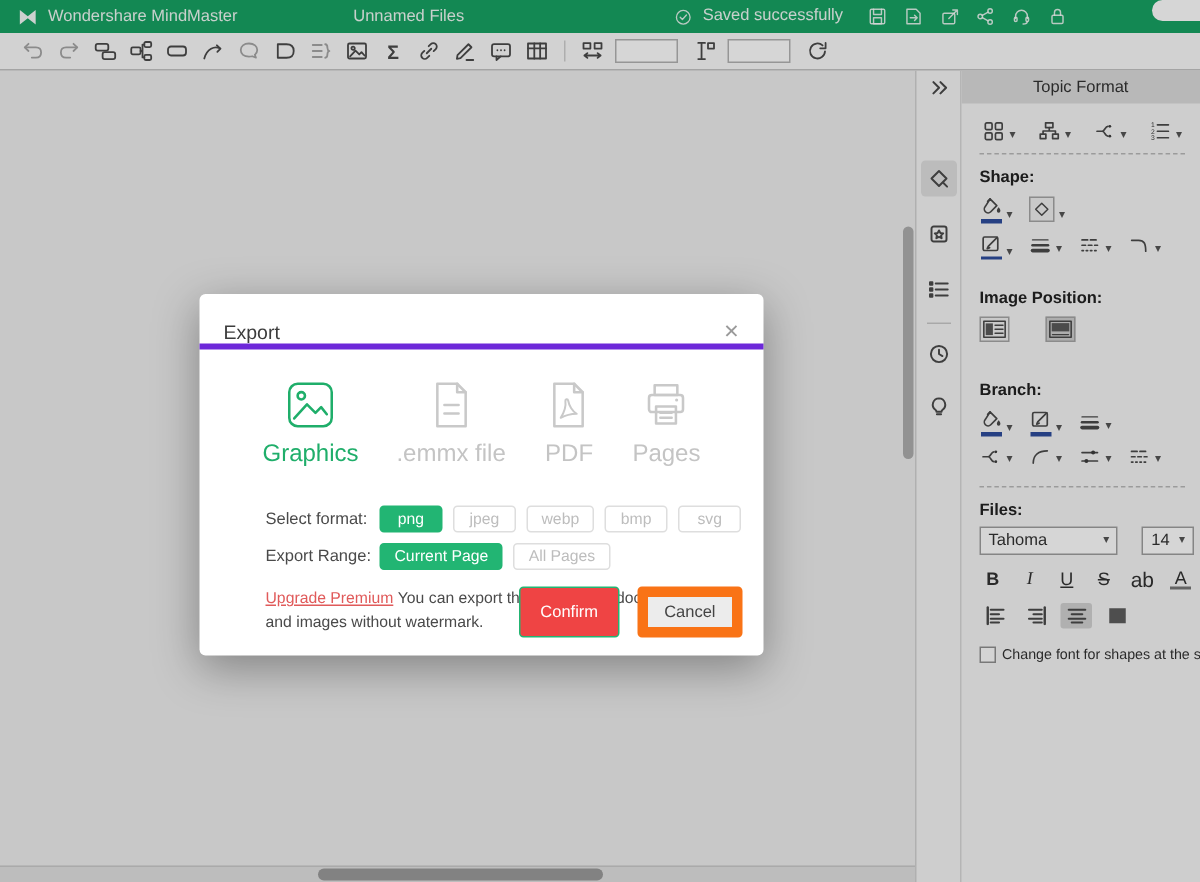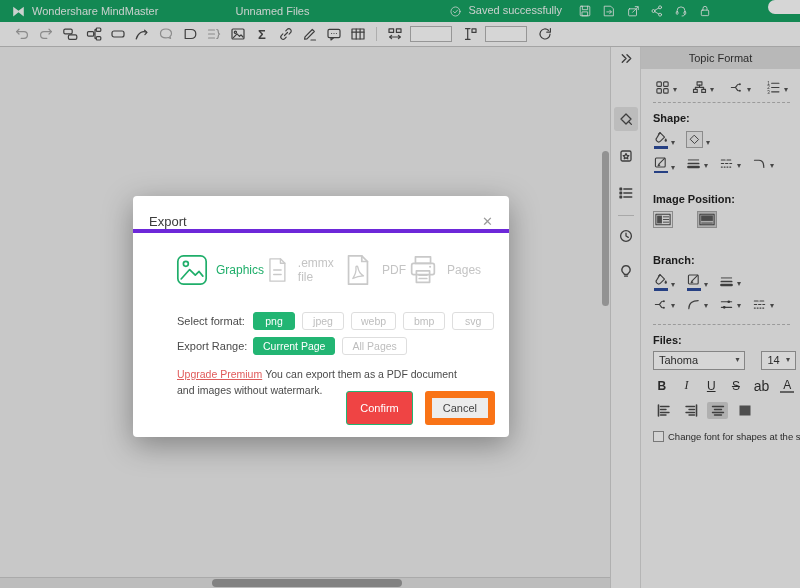--- a/index.html
+++ b/index.html
@@ -79,21 +79,21 @@
   
   .overlay{position:absolute;inset:0;background:rgba(0,0,0,.16);z-index:40}
   .corner-card{position:absolute;top:0;right:-6px;width:38px;height:14px;background:#fff;
                border-radius:7px;z-index:20}
   .dialog{position:absolute;left:133px;top:196px;width:376px;height:241px;background:#fff;
           border-radius:4px;box-shadow:0 8px 30px rgba(0,0,0,.35);z-index:50;font-size:11px}
   .dlg-head{height:33px;display:flex;align-items:flex-end;padding:0 16px;border-bottom:4px solid #6d28d9;
             color:#3c3c3c;font-size:13px}
   .dlg-close{margin-left:auto;color:#9a9a9a;font-size:13px;cursor:pointer}
   .options{display:flex;justify-content:space-between;padding:20px 42px 0}
-  .opt{display:flex;flex-direction:row;align-items:center;gap:7px;font-size:12px;color:#c4c4c4}
+  .opt{display:flex;flex-direction:column;align-items:center;gap:7px;font-size:16px;color:#c4c4c4}
   .opt .oi{stroke:#c9c9c9;fill:none;stroke-width:1.8;stroke-linecap:round;stroke-linejoin:round}
   .opt.on{color:#1fae6a}
   .opt.on .oi{stroke:#1fae6a}
   .frm{display:flex;align-items:center;margin-left:44px}
   .frm1{margin-top:25px}.frm2{margin-top:7px}
   .frm-label{width:76px;color:#4a4a4a}
   .pill{border-radius:3px;font-size:10.5px;padding:2px 9px;margin-right:7px;text-align:center;min-width:22px}
   .pill.on{background:#22b573;color:#fff;border:1px solid #22b573}
   .pill.off{background:#fff;color:#bdbdbd;border:1px solid #dedede}
   .upgrade{margin:12px 44px 0;line-height:1.5;color:#4a4a4a;font-size:10.5px;max-width:300px}

